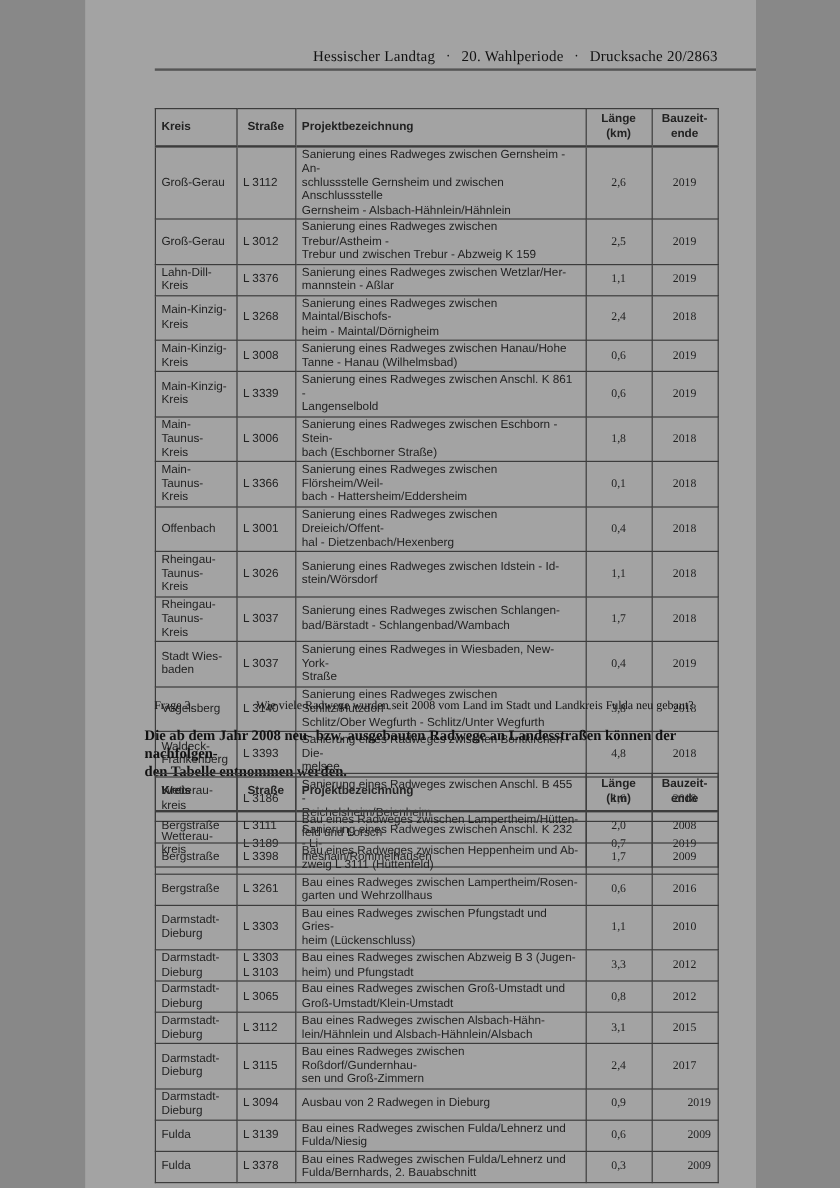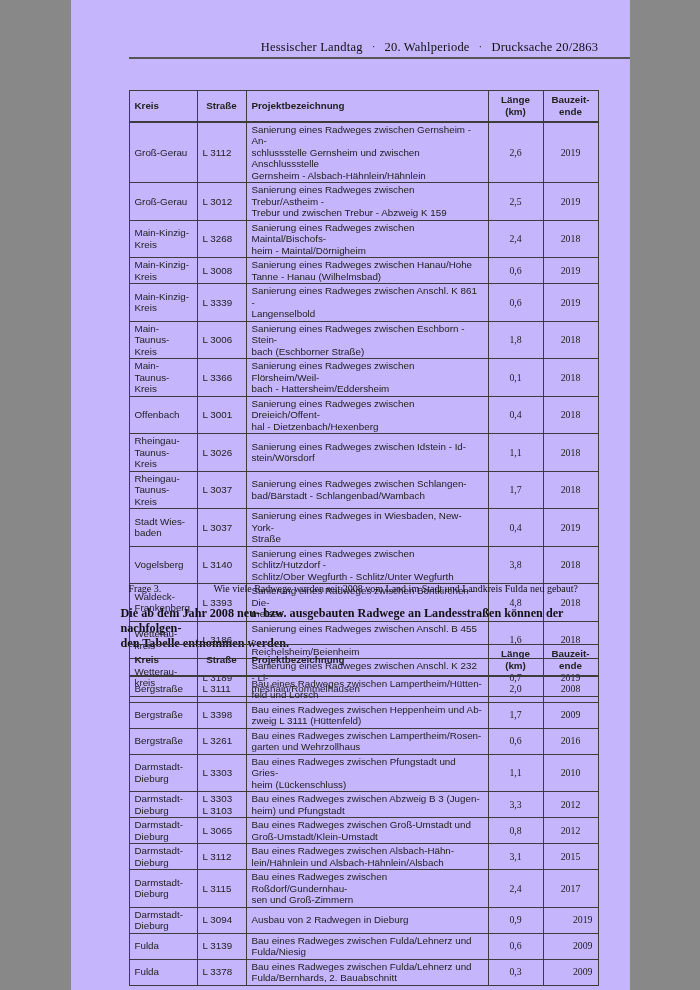--- a/index.html
+++ b/index.html
@@ -1,18 +1,18 @@
 <!DOCTYPE html>
 <html><head>
 <meta charset="utf-8">
 <style>
   html,body { margin:0; padding:0; background:#888; }
   .page {
     position:relative; width:559px; height:990px; margin:0 auto;
-    background:#c4b5fd; overflow:hidden;
+    background:#a3a3a3; overflow:hidden;
     font-family:"Liberation Serif", serif; color:#1c1c1c;
   }
   
   .header-band { position:absolute; top:40px; left:58px; width:602px; }
   .header-text { text-align:center; font-size:12.5px; letter-spacing:0.2px; color:#111; white-space:nowrap; }
   .header-text .sep { display:inline-block; margin:0 9px; font-size:11px; vertical-align:1px; }
   .page-num { position:absolute; right:2px; top:0; font-size:12.5px; color:#111; }
   .header-rule { margin-top:2px; height:0; border-bottom:2.5px solid #555; }
 
   
@@ -88,20 +88,29 @@
         </tr>
         <tr>
           <td class="c-kreis">Groß-Gerau</td>
           <td class="c-str">L 3012</td>
           <td class="c-proj">Sanierung eines Radweges zwischen Trebur/Astheim -
 Trebur und zwischen Trebur - Abzweig K 159</td>
           <td class="c-len">2,5</td>
           <td class="c-end">2019</td>
         </tr>
         <tr>
+          <td class="c-kreis">Lahn-Dill-
+Kreis</td>
+          <td class="c-str">L 3376</td>
+          <td class="c-proj">Sanierung eines Radweges zwischen Wetzlar/Her-
+mannstein - Aßlar</td>
+          <td class="c-len">1,1</td>
+          <td class="c-end">2019</td>
+        </tr>
+        <tr>
           <td class="c-kreis">Main-Kinzig-
 Kreis</td>
           <td class="c-str">L 3268</td>
           <td class="c-proj">Sanierung eines Radweges zwischen Maintal/Bischofs-
 heim - Maintal/Dörnigheim</td>
           <td class="c-len">2,4</td>
           <td class="c-end">2018</td>
         </tr>
         <tr>
           <td class="c-kreis">Main-Kinzig-

